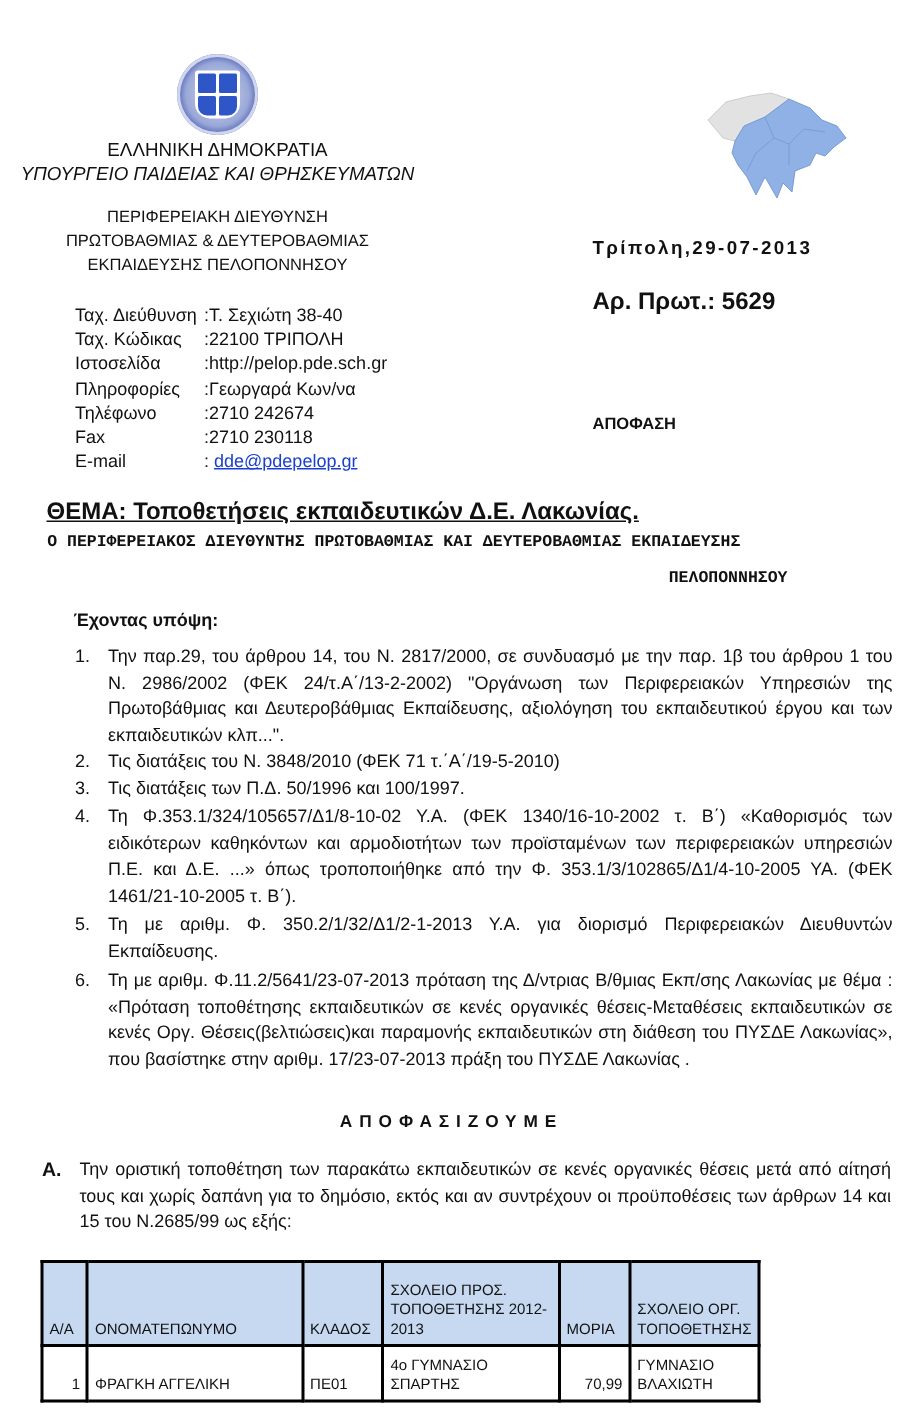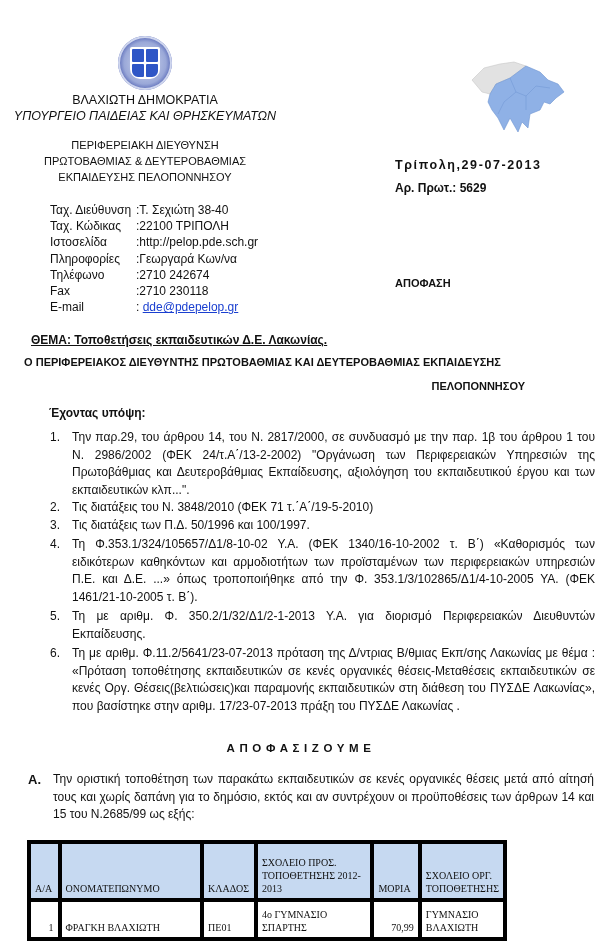--- a/index.html
+++ b/index.html
@@ -26,67 +26,67 @@
     .emblem .q { position: absolute; width: 12px; height: 13px; background: #2e56c6; border-radius: 1px; }
     .emblem .q1 { left: 2px; top: 2px; }
     .emblem .q2 { left: 16px; top: 2px; }
     .emblem .q3 { left: 2px; top: 17px; border-radius: 1px 1px 1px 6px; }
     .emblem .q4 { left: 16px; top: 17px; border-radius: 1px 1px 6px 1px; }
 
     
     .map { left: 470px; top: 58px; width: 110px; height: 80px; }
 
     .date-line { left: 395px; top: 158px; font-weight: bold; font-size: 12.5px; letter-spacing: 1.6px; }
-    .prot-line { left: 395px; top: 181px; font-weight: bold; font-size: 12px; }
+    .prot-line { left: 395px; top: 193px; font-weight: bold; font-size: 16px; }
     .apofasi { left: 395px; top: 277px; font-weight: bold; font-size: 11px; }
 
     .contact { left: 30px; top: 202px; font-size: 12px; line-height: 16.2px; margin-left: 20px; }
     .contact .row { display: flex; }
     .contact .lbl { width: 86px; white-space: nowrap; }
     .contact a { color: #1a3fd0; text-decoration: underline; }
 
-    .thema { left: 31px; top: 333px; font-weight: bold; font-size: 12px; text-decoration: underline; }
-    .director { left: 0; width: 525px; text-align: center; font-weight: bold; font-size: 11px; }
+    .thema { left: 31px; top: 333px; font-weight: bold; font-size: 16px; text-decoration: underline; }
+    .director { left: 0; width: 525px; text-align: center; font-weight: bold; font-size: 11px; font-family: Liberation Mono, monospace; }
     .exontas { left: 49px; top: 406px; font-weight: bold; font-size: 12px; }
 
     .list { left: 50px; width: 545px; font-size: 12px; line-height: 17.6px; }
     .list .item { display: flex; }
     .list .num { width: 22px; flex: none; }
     .list .txt { flex: 1; text-align: justify; }
 
     .apofasizoume { left: 0; width: 602px; top: 742px; text-align: center; font-weight: bold; font-size: 11.5px; letter-spacing: 4.6px; }
 
     .partA { left: 28px; top: 771px; width: 566px; font-size: 12px; line-height: 17.6px; display: flex; }
     .partA .lettr { width: 25px; flex: none; font-weight: bold; font-size: 13px; }
     .partA .txt { flex: 1; text-align: justify; }
 
     table.placements {
       position: absolute; left: 27px; top: 840px; width: 480px;
       border-collapse: collapse; font-size: 10px; line-height: 13px;
     }
     table.placements th, table.placements td {
-      border: 4px solid #000000; padding: 1px 4px 3px 4px; vertical-align: bottom; text-align: left; font-weight: normal; font-family: Liberation Serif, serif;
+      border: 2px solid #000000; padding: 1px 4px 3px 4px; vertical-align: bottom; text-align: left; font-weight: normal;
     }
     table.placements th { background: #c6d9f1; height: 50px; }
     table.placements td { height: 31px; }
     table.placements .right { text-align: right; }
   </style>
 </head>
 <body>
 
 <div class="abs emblem">
   <div class="shield">
     <div class="q q1"></div>
     <div class="q q2"></div>
     <div class="q q3"></div>
     <div class="q q4"></div>
   </div>
 </div>
 
-<div class="abs hdr-text hdr-big" style="left:20px; width:250px; top:93px;">ΒΛΑΧΙΩΤΗ ΔΗΜΟΚΡΑΤΙΑ</div>
+<div class="abs hdr-text hdr-big" style="left:20px; width:250px; top:93px;">ΕΛΛΗΝΙΚΗ ΔΗΜΟΚΡΑΤΙΑ</div>
 <div class="abs hdr-text hdr-big" style="left:10px; width:270px; top:109px;font-style:italic;">ΥΠΟΥΡΓΕΙΟ ΠΑΙΔΕΙΑΣ ΚΑΙ ΘΡΗΣΚΕΥΜΑΤΩΝ</div>
 <div class="abs hdr-text hdr-small" style="left:20px; width:250px; top:138px;">ΠΕΡΙΦΕΡΕΙΑΚΗ ΔΙΕΥΘΥΝΣΗ</div>
 <div class="abs hdr-text hdr-small" style="left:20px; width:250px; top:154px;">ΠΡΩΤΟΒΑΘΜΙΑΣ &amp; ΔΕΥΤΕΡΟΒΑΘΜΙΑΣ</div>
 <div class="abs hdr-text hdr-small" style="left:20px; width:250px; top:170px;">ΕΚΠΑΙΔΕΥΣΗΣ ΠΕΛΟΠΟΝΝΗΣΟΥ</div>
 
 <svg class="abs map" viewBox="0 0 110 80">
   <path d="M2 22 L14 10 L30 6 L44 4 L56 8 L40 20 L26 26 L20 36 L12 34 Z" fill="#e2e2e2" stroke="#c8c8c8" stroke-width="0.6"></path>
   <path d="M40 20 L56 8 L70 14 L78 22 L88 26 L94 34 L86 40 L80 46 L74 44 L70 52 L60 56 L58 70 L52 64 L48 74 L40 60 L34 72 L28 60 L22 52 L18 44 L20 36 L26 26 Z" fill="#8fb1e6" stroke="#6f95d2" stroke-width="0.6"></path>
   <path d="M40 20 L46 34 L56 38 L66 28 M46 34 L34 44 L28 56 M56 38 L56 52 M66 28 L80 30" fill="none" stroke="#6f95d2" stroke-width="0.5"></path>
 </svg>
@@ -199,20 +199,20 @@
       <th style="background: rgb(198, 217, 241); margin-top: 28px;">ΟΝΟΜΑΤΕΠΩΝΥΜΟ</th>
       <th style="background: rgb(198, 217, 241);">ΚΛΑΔΟΣ</th>
       <th style="background: rgb(198, 217, 241);">ΣΧΟΛΕΙΟ ΠΡΟΣ. ΤΟΠΟΘΕΤΗΣΗΣ 2012-2013</th>
       <th style="background: rgb(198, 217, 241);">ΜΟΡΙΑ</th>
       <th style="background: rgb(198, 217, 241);">ΣΧΟΛΕΙΟ ΟΡΓ. ΤΟΠΟΘΕΤΗΣΗΣ</th>
     </tr>
   </thead>
   <tbody>
     <tr>
       <td class="right">1</td>
-      <td>ΦΡΑΓΚΗ ΒΛΑΧΙΩΤΗ</td>
+      <td>ΦΡΑΓΚΗ ΑΓΓΕΛΙΚΗ</td>
       <td>ΠΕ01</td>
       <td>4ο ΓΥΜΝΑΣΙΟ ΣΠΑΡΤΗΣ</td>
       <td class="right">70,99</td>
       <td>ΓΥΜΝΑΣΙΟ ΒΛΑΧΙΩΤΗ</td>
     </tr>
   </tbody>
 </table>
 
 </body></html>

